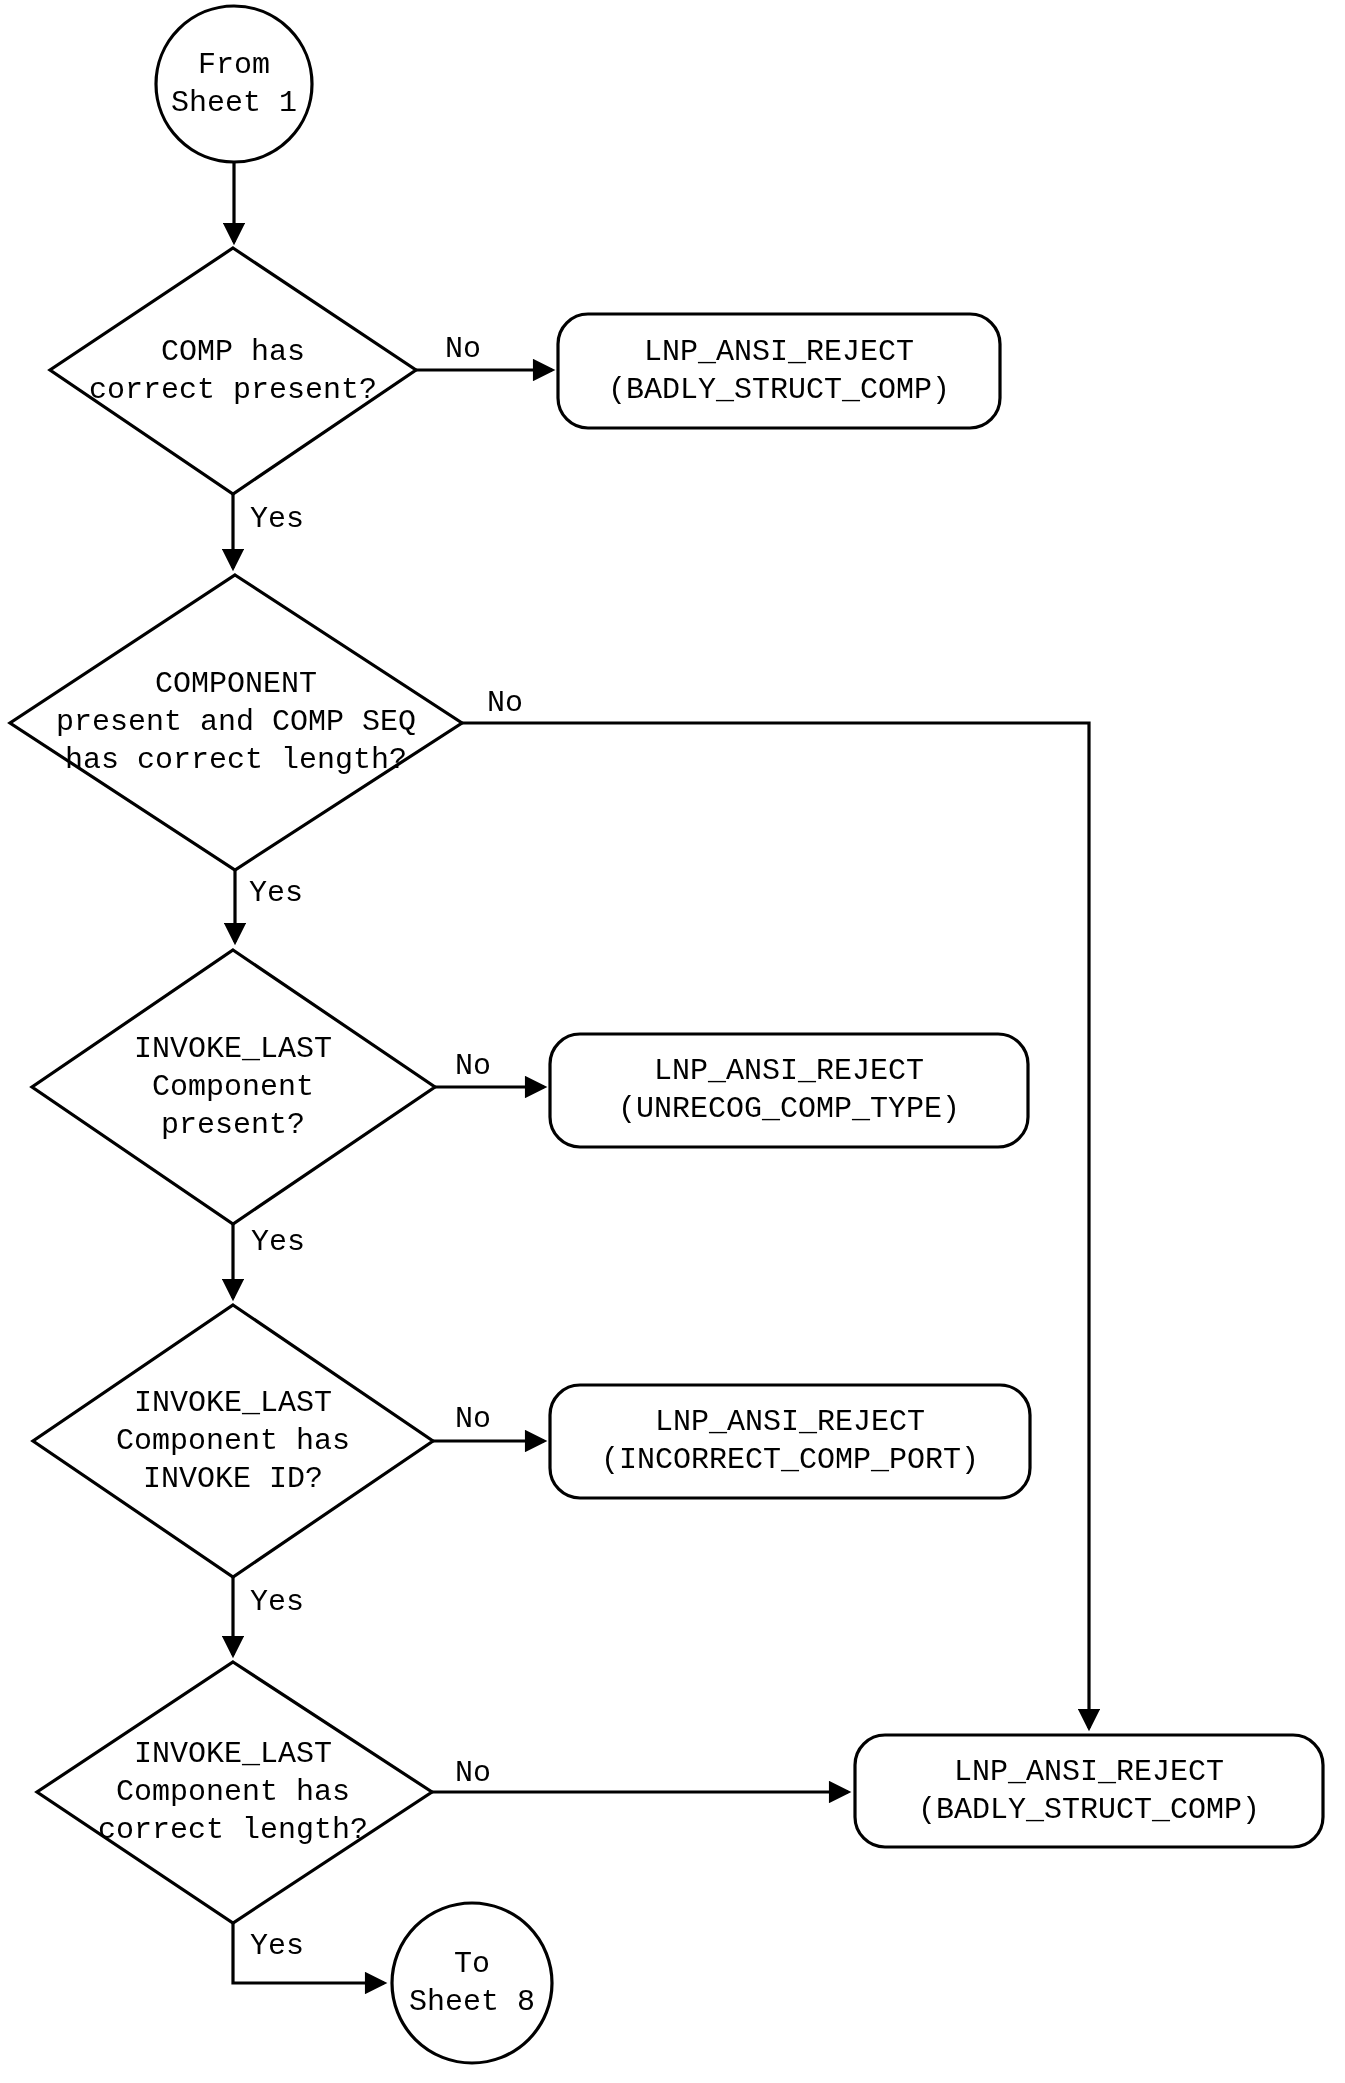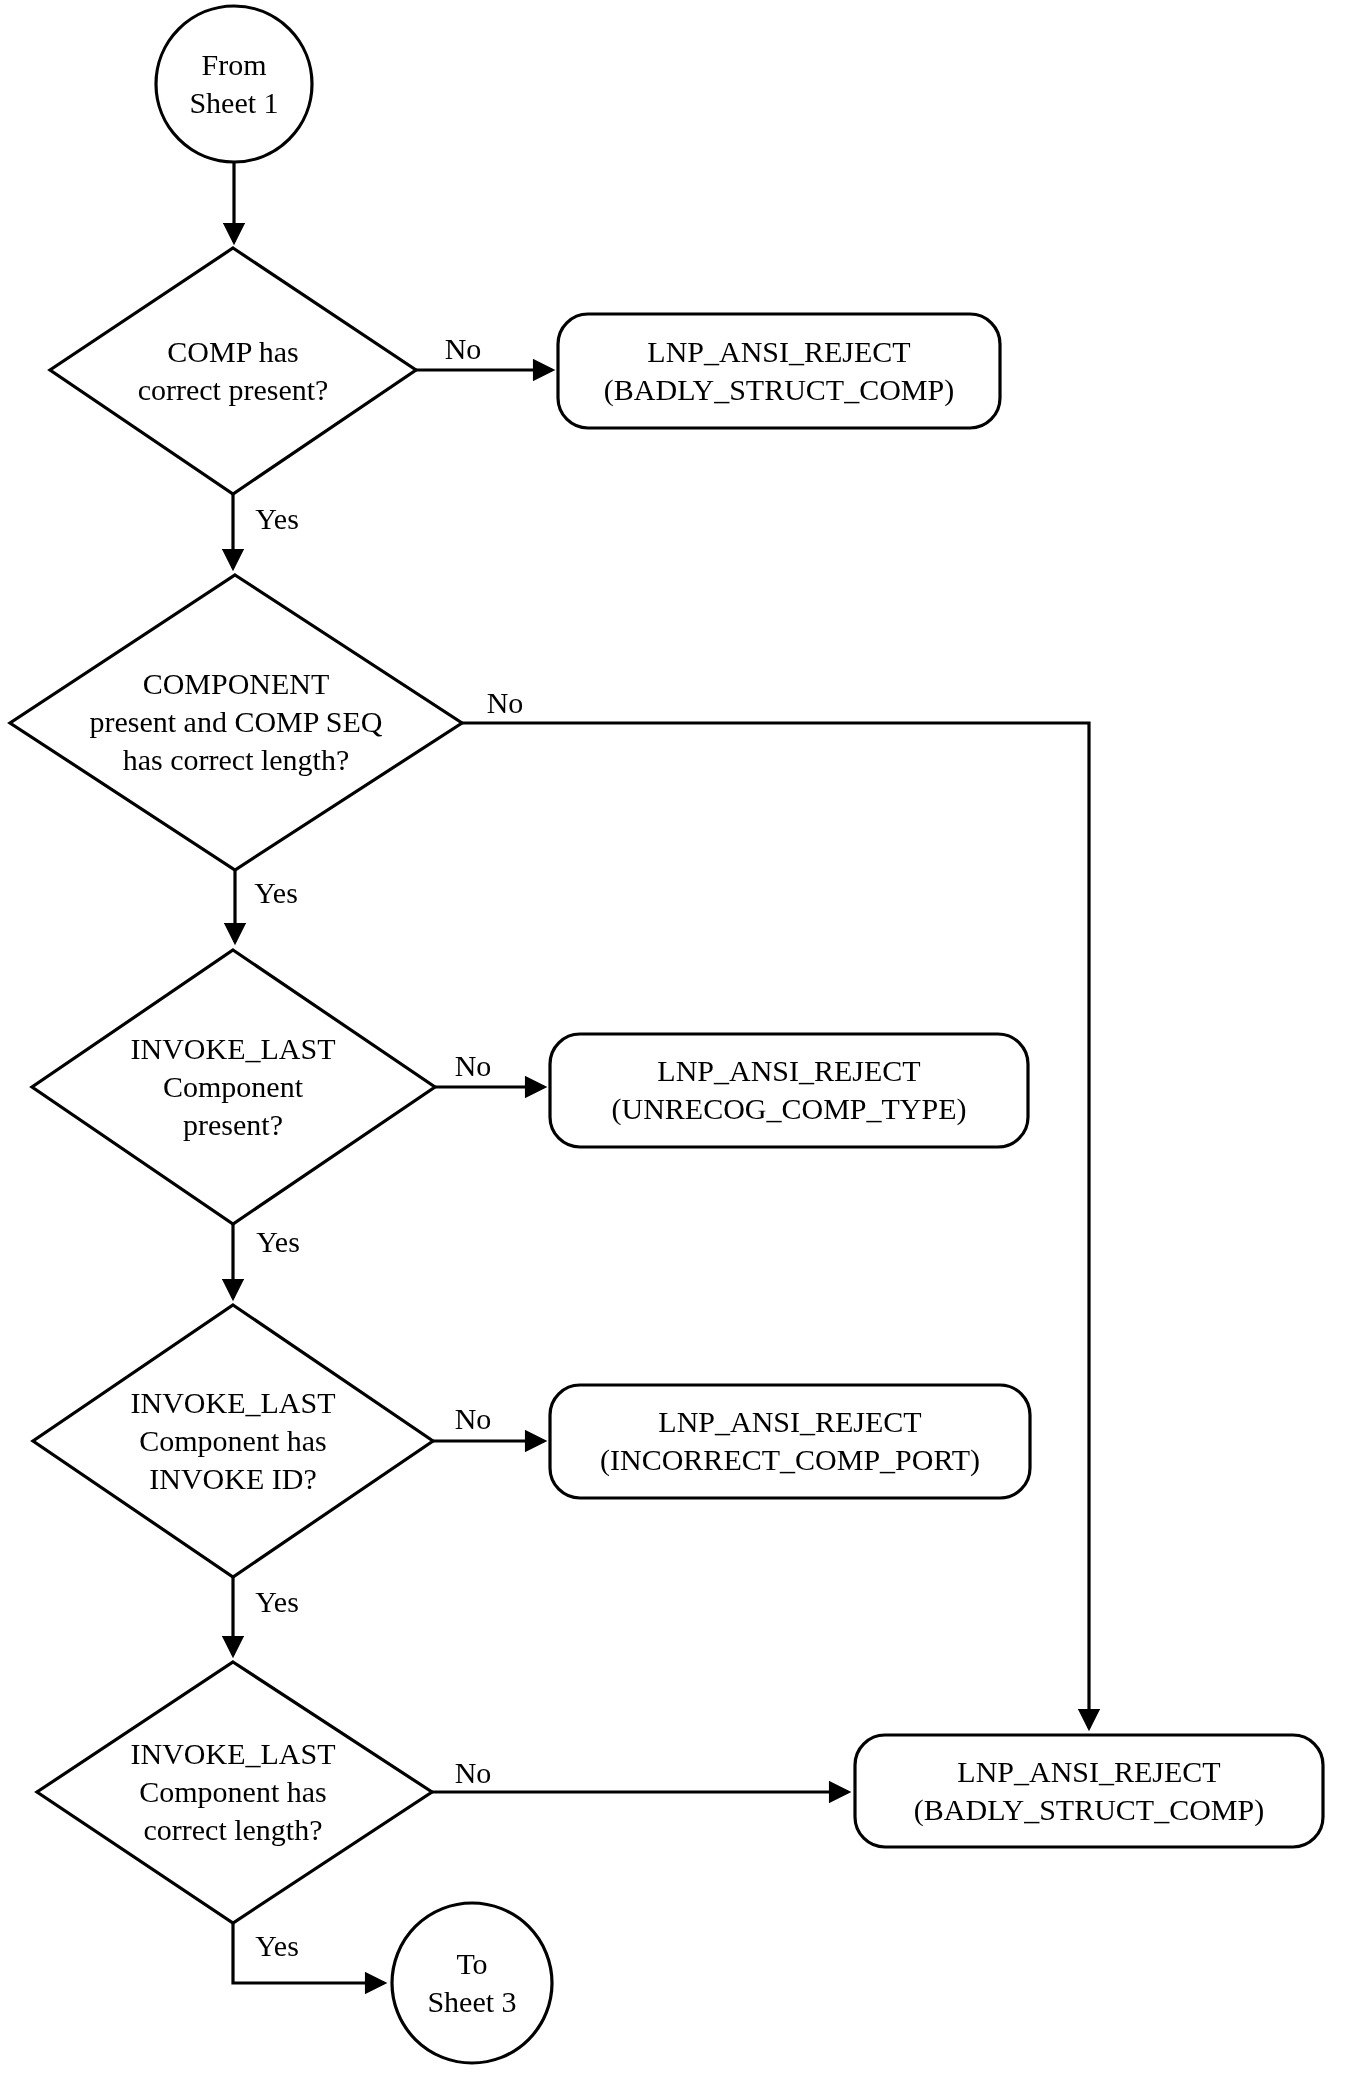--- a/index.html
+++ b/index.html
@@ -5,21 +5,21 @@
   html, body {
     margin: 0;
     padding: 0;
     background: #ffffff;
   }
   #canvas {
     position: relative;
     width: 1335px;
     height: 2083px;
     background: #ffffff;
-    font-family: Liberation Serif, serif;
+    font-family: Liberation Mono, monospace;
     color: #000000;
     overflow: hidden;
   }
   #shapes {
     position: absolute;
     left: 0;
     top: 0;
   }
   #shapes .shape {
     fill: #ffffff;
@@ -99,21 +99,21 @@
 Component has
 INVOKE ID?</div>
   <div class="node-label" style="left:790px; top:1441px;">LNP_ANSI_REJECT
 (INCORRECT_COMP_PORT)</div>
   <div class="node-label" style="left:233px; top:1792px;">INVOKE_LAST
 Component has
 correct length?</div>
   <div class="node-label" style="left:1089px; top:1791px;">LNP_ANSI_REJECT
 (BADLY_STRUCT_COMP)</div>
   <div class="node-label" style="left:472px; top:1983px;">To
-Sheet 3</div>
+Sheet 8</div>
 
   <div class="edge-label" style="left:463px; top:349px;">No</div>
   <div class="edge-label" style="left:277px; top:519px;">Yes</div>
   <div class="edge-label" style="left:505px; top:703px;">No</div>
   <div class="edge-label" style="left:276px; top:893px;">Yes</div>
   <div class="edge-label" style="left:473px; top:1066px;">No</div>
   <div class="edge-label" style="left:278px; top:1242px;">Yes</div>
   <div class="edge-label" style="left:473px; top:1419px;">No</div>
   <div class="edge-label" style="left:277px; top:1602px;">Yes</div>
   <div class="edge-label" style="left:473px; top:1773px;">No</div>

